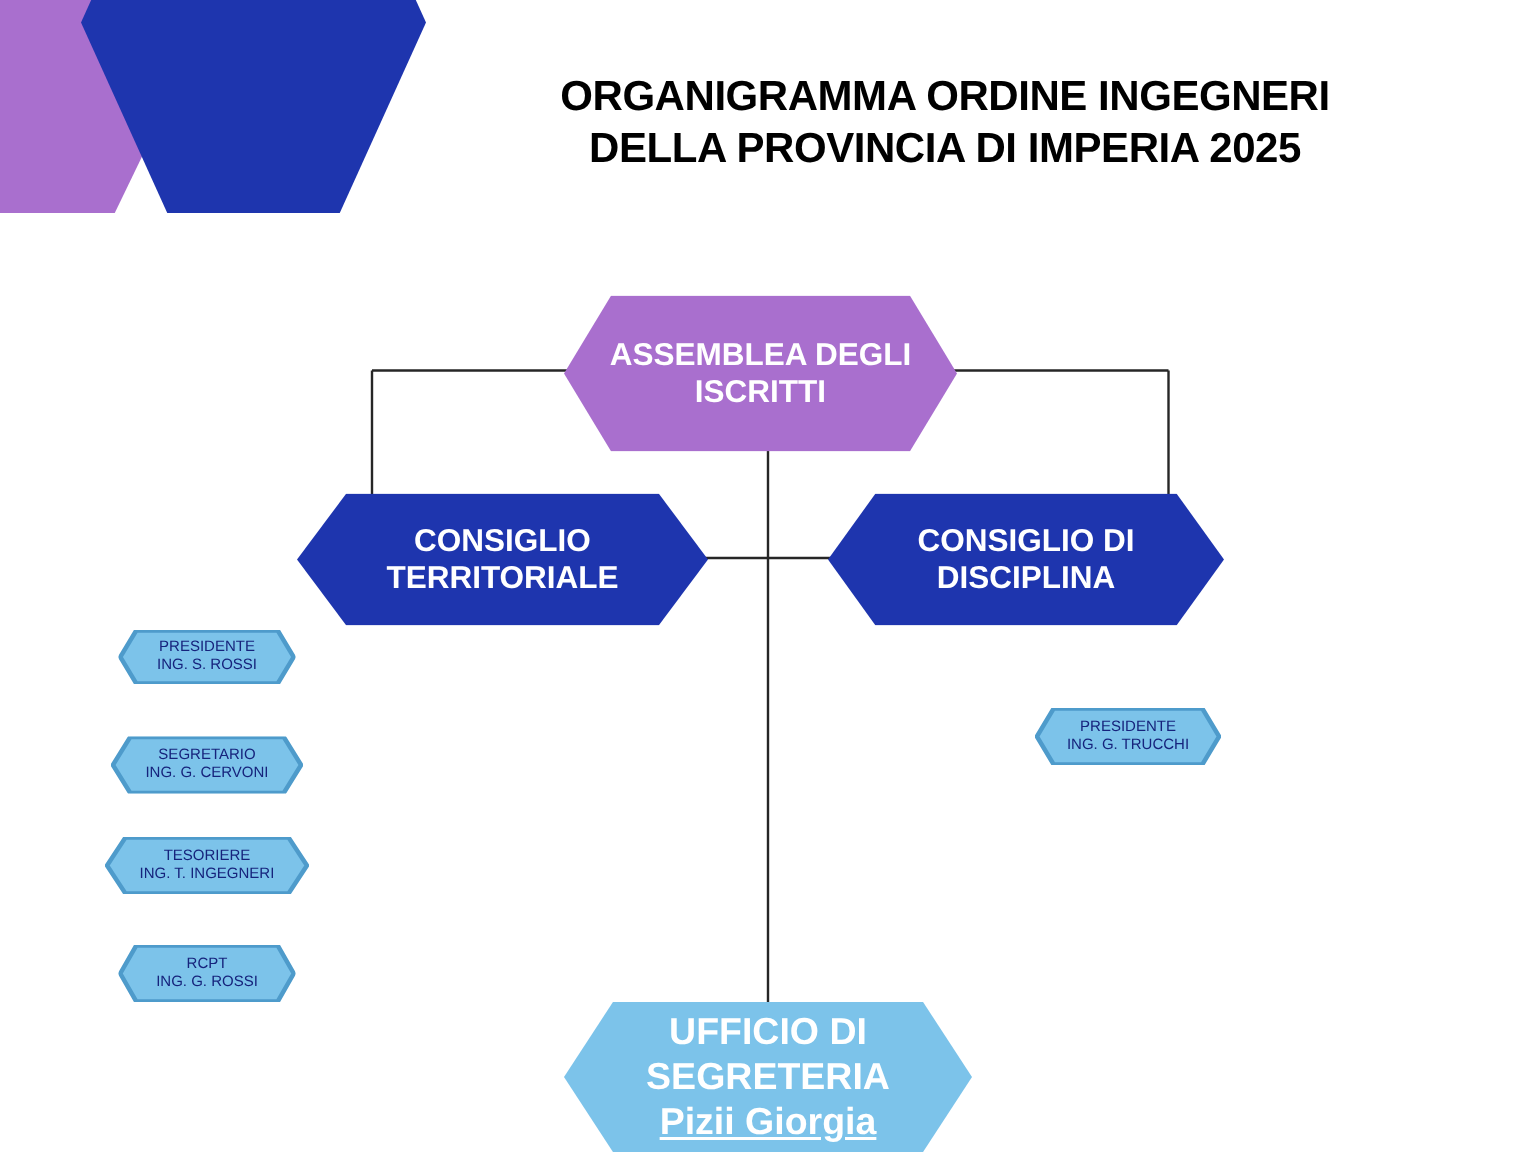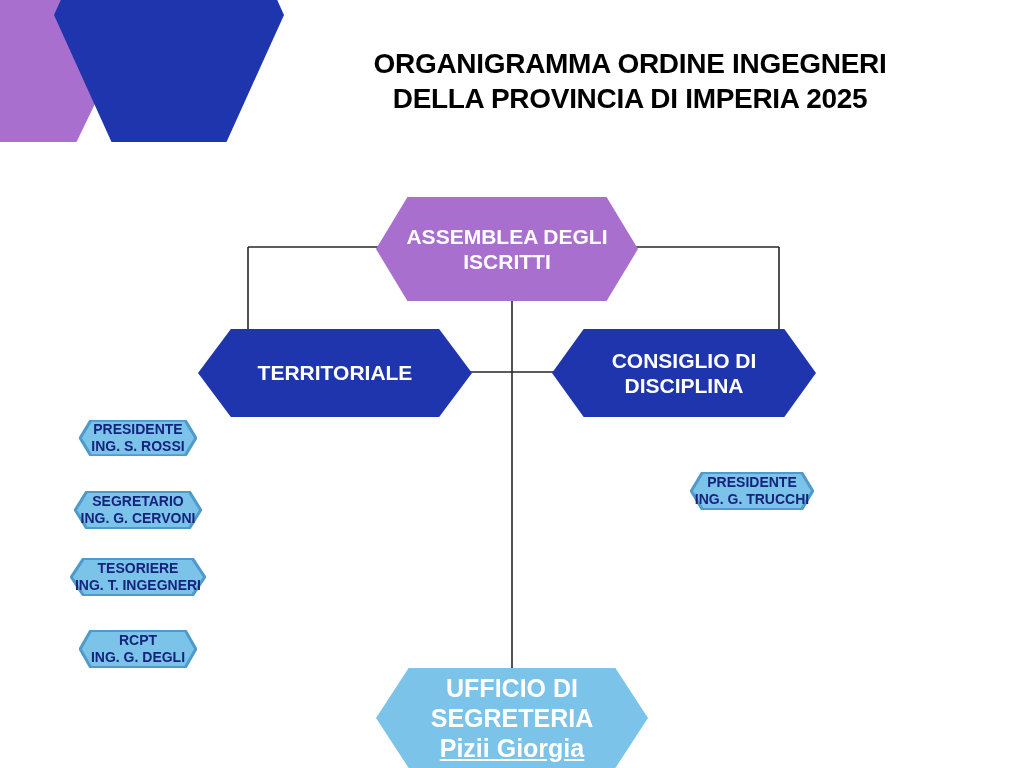--- a/index.html
+++ b/index.html
@@ -132,22 +132,22 @@
   }
   .node-small .hexedge {
     position: absolute;
     left: 0; top: 0;
     width: 100%;
     height: 100%;
     z-index: 1;
   }
   .node-small .label {
     color: #16237C;
-    font-weight: bold;
-    font-size: 14px;
+    font-weight: normal;
+    font-size: 10px;
     line-height: 1.25;
     white-space: nowrap;
   }
 
   #r-presidente   { left: 79px;  top: 420px; width: 118px; height: 36px; }
   #r-segretario   { left: 74px;  top: 491px; width: 128px; height: 38px; }
   #r-tesoriere    { left: 70px;  top: 558px; width: 136px; height: 38px; }
   #r-rcpt         { left: 79px;  top: 630px; width: 118px; height: 38px; }
   #r-presidente-d { left: 690px; top: 472px; width: 124px; height: 38px; }
 </style>
@@ -179,20 +179,21 @@
     <div class="hexfill"></div>
     <div class="label">
       <span>ASSEMBLEA DEGLI</span>
       <span>ISCRITTI</span>
     </div>
   </div>
 
   <div class="node node-big" id="n-territoriale">
     <div class="hexfill"></div>
     <div class="label">
+      <span>CONSIGLIO</span>
       <span>TERRITORIALE</span>
     </div>
   </div>
 
   <div class="node node-big" id="n-disciplina">
     <div class="hexfill"></div>
     <div class="label">
       <span>CONSIGLIO DI</span>
       <span>DISCIPLINA</span>
     </div>
@@ -240,21 +241,21 @@
     </div>
   </div>
 
   <div class="node node-small" id="r-rcpt">
     <div class="hexfill"></div>
     <svg class="hexedge" viewBox="0 0 100 100" preserveAspectRatio="none">
       <polygon points="10,1 90,1 99,50 90,99 10,99 1,50" fill="none" stroke="#4E9BCB" stroke-width="3" vector-effect="non-scaling-stroke"></polygon>
     </svg>
     <div class="label">
       <span>RCPT</span>
-      <span>ING. G. DEGLI</span>
+      <span>ING. G. ROSSI</span>
     </div>
   </div>
 
   <div class="node node-small" id="r-presidente-d">
     <div class="hexfill"></div>
     <svg class="hexedge" viewBox="0 0 100 100" preserveAspectRatio="none">
       <polygon points="10,1 90,1 99,50 90,99 10,99 1,50" fill="none" stroke="#4E9BCB" stroke-width="3" vector-effect="non-scaling-stroke"></polygon>
     </svg>
     <div class="label">
       <span>PRESIDENTE</span>

